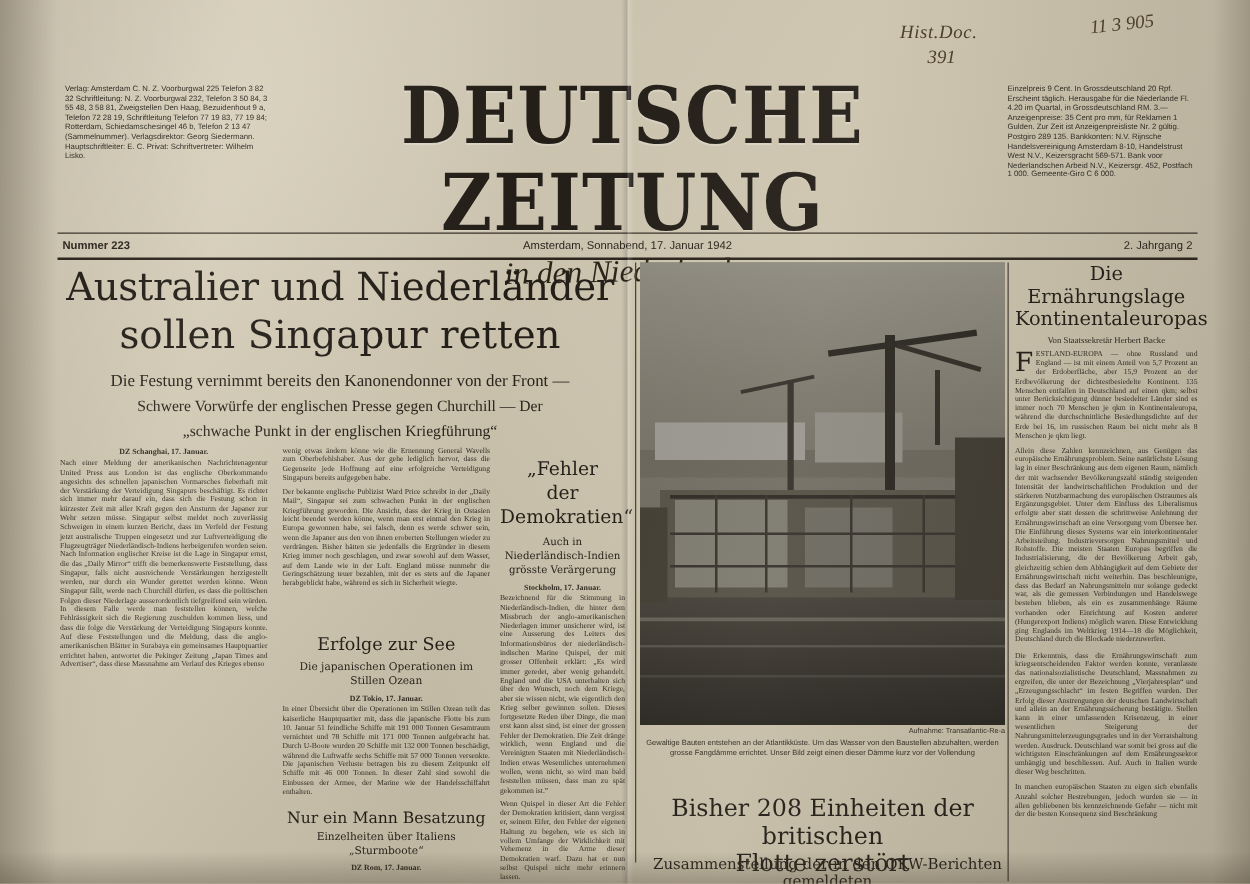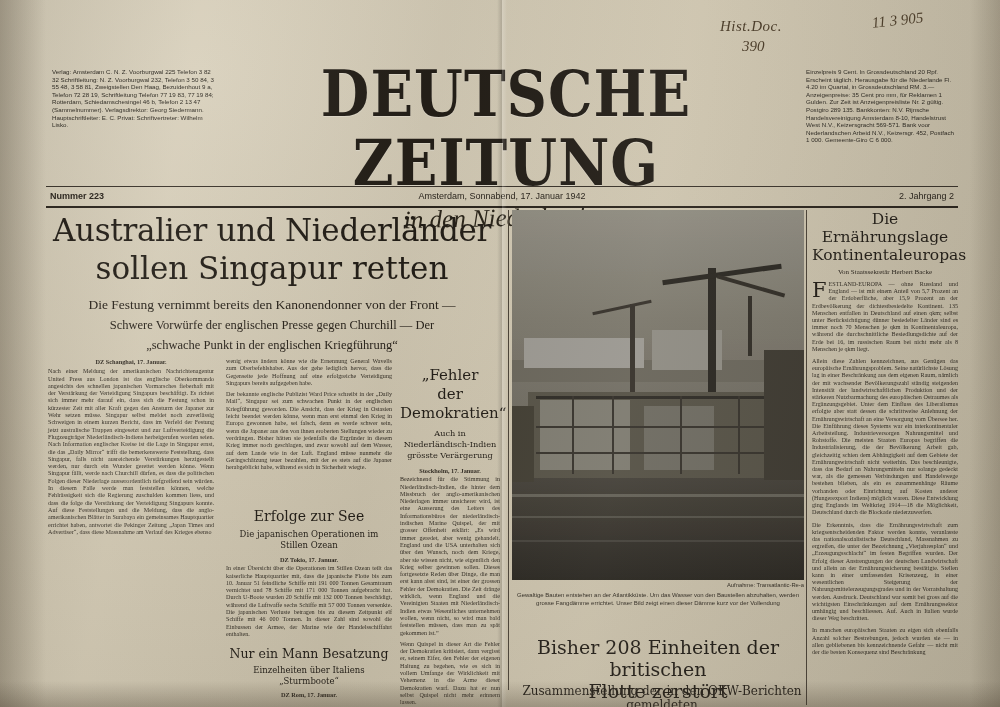--- a/index.html
+++ b/index.html
@@ -167,21 +167,21 @@
   .smallhead{
     font-family:"DejaVu Serif",serif;text-align:center;color:#231e17;
   }
 </style>
 </head>
 <body>
 
 <div id="paper">
 
   <div class="hand" id="hw1">Hist.Doc.</div>
-  <div class="hand" id="hw2">390</div>
+  <div class="hand" id="hw2">391</div>
   <div class="hand" id="hw3">11 3 905</div>
 
   <div class="masthead">
     <div class="mh-left">Verlag: Amsterdam C. N. Z. Voorburgwal 225  Telefon 3 82 32  Schriftleitung: N. Z. Voorburgwal 232, Telefon 3 50 84, 3 55 48, 3 58 81, Zweigstellen Den Haag, Bezuidenhout 9 a, Telefon 72 28 19, Schriftleitung Telefon 77 19 83, 77 19 84; Rotterdam, Schiedamschesingel 46 b, Telefon 2 13 47 (Sammelnummer). Verlagsdirektor: Georg Siedermann. Hauptschriftleiter: E. C. Privat: Schriftvertreter: Wilhelm Lisko.</div>
     <div class="mh-right">Einzelpreis 9 Cent. In Grossdeutschland 20 Rpf. Erscheint täglich. Herausgabe für die Niederlande Fl. 4.20 im Quartal, in Grossdeutschland RM. 3.— Anzeigenpreise: 35 Cent pro mm, für Reklamen 1 Gulden.  Zur Zeit ist Anzeigenpreisliste Nr. 2 gültig. Postgiro 289 135. Bankkonten: N.V. Rijnsche Handelsvereinigung Amsterdam 8-10, Handelstrust West N.V., Keizersgracht 569-571. Bank voor Nederlandschen Arbeid N.V., Keizersgr. 452, Postfach 1 000. Gemeente-Giro C 6 000.</div>
     <div class="mh-center">
       <div class="mh-title">DEUTSCHE ZEITUNG</div>
       <div class="mh-sub">in den Niederlanden</div>
     </div>
   </div>

